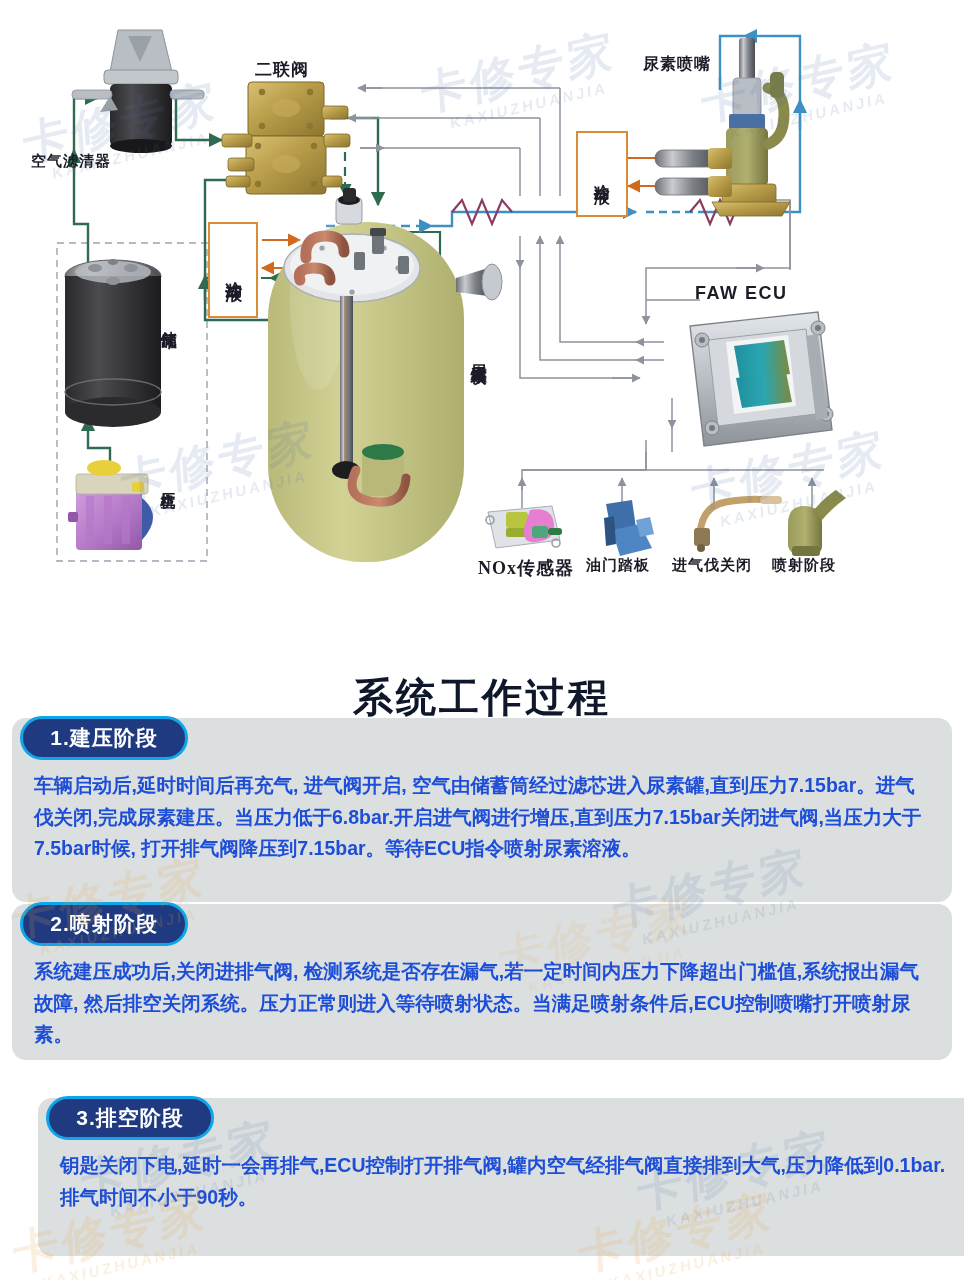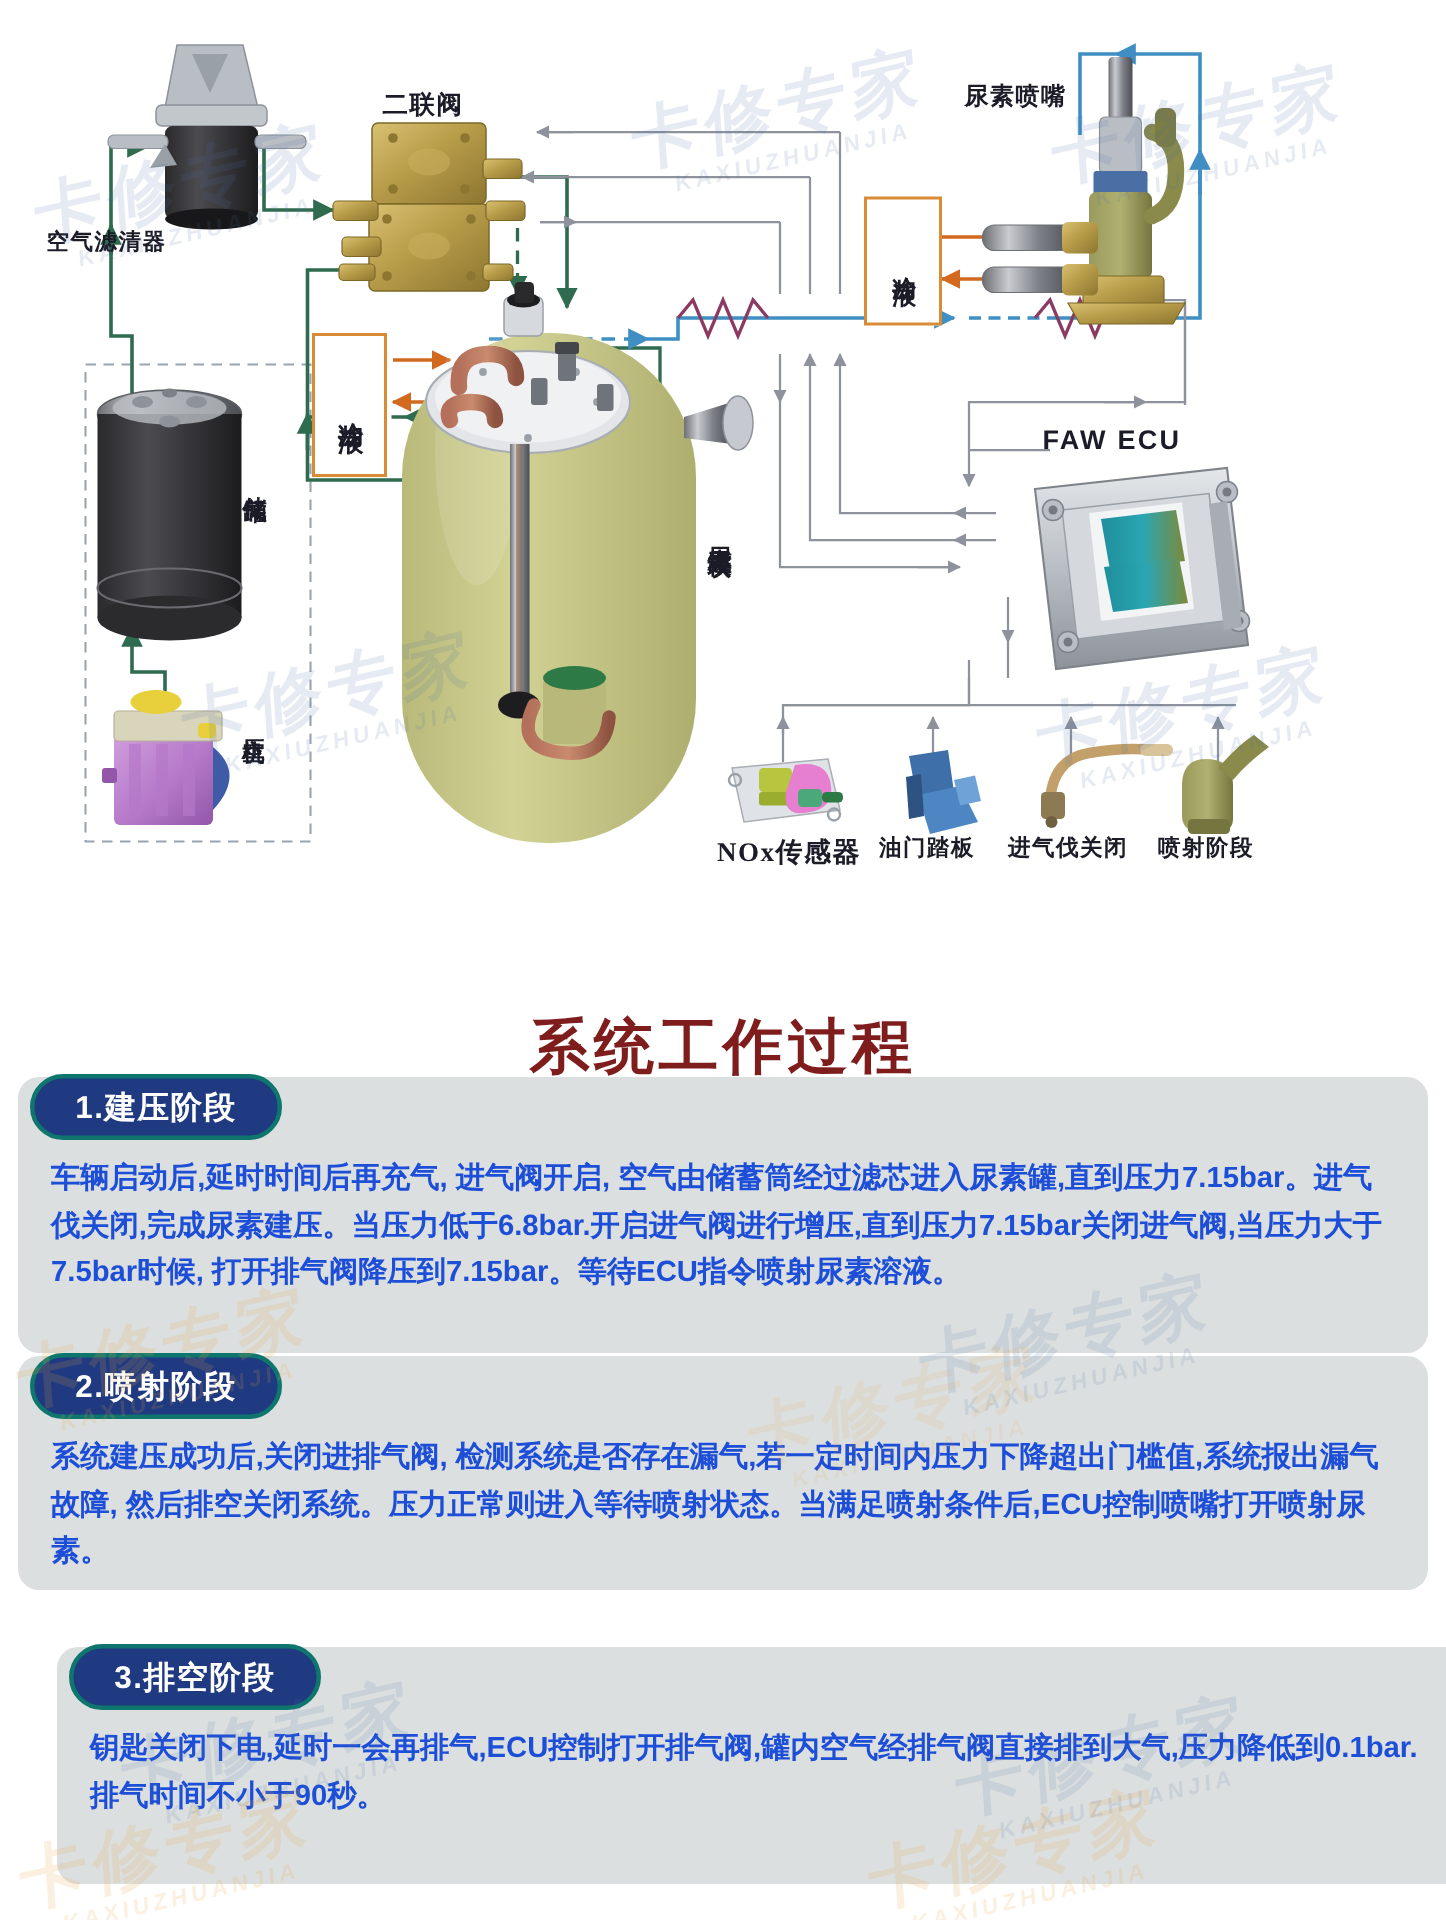--- a/index.html
+++ b/index.html
@@ -23,25 +23,25 @@
   .dlabel.v{writing-mode:vertical-rl;text-orientation:upright;line-height:1.05;}
 
   .coolbox{position:absolute;border:2.5px solid #d98c36;background:#fff;
            display:flex;align-items:center;justify-content:center;}
   .coolbox span{writing-mode:vertical-rl;text-orientation:upright;font-weight:700;
                 color:#1c1c28;letter-spacing:2px;line-height:1.1;}
 
   
   #content{position:absolute;left:0;top:620px;width:964px;height:660px;background:#fff;}
   #maintitle{position:absolute;left:0;top:50px;width:964px;text-align:center;
-             font-size:40px;font-weight:700;color:#7f1d1d;letter-spacing:3px;}
+             font-size:40px;font-weight:700;color:#0f172a;letter-spacing:3px;}
 
   .panel{position:absolute;left:12px;width:940px;background:#dcdfe0;border-radius:14px;}
   .badge{position:absolute;left:8px;top:-2px;height:44px;min-width:168px;
-         background:#1f3a80;border:3px solid #0f766e;border-radius:22px;
+         background:#1f3a80;border:3px solid #0ea5e9;border-radius:22px;
          display:flex;align-items:center;justify-content:center;padding:0 18px;
          box-sizing:border-box;}
   .badge span{color:#fff;font-size:21px;font-weight:700;letter-spacing:1px;white-space:nowrap;}
   .ptext{position:absolute;left:22px;right:22px;top:52px;font-size:19.5px;
          line-height:1.62;color:#1d4ed8;font-weight:700;letter-spacing:0px;}
 </style>
 </head>
 <body>
 
 <div id="diagram">

